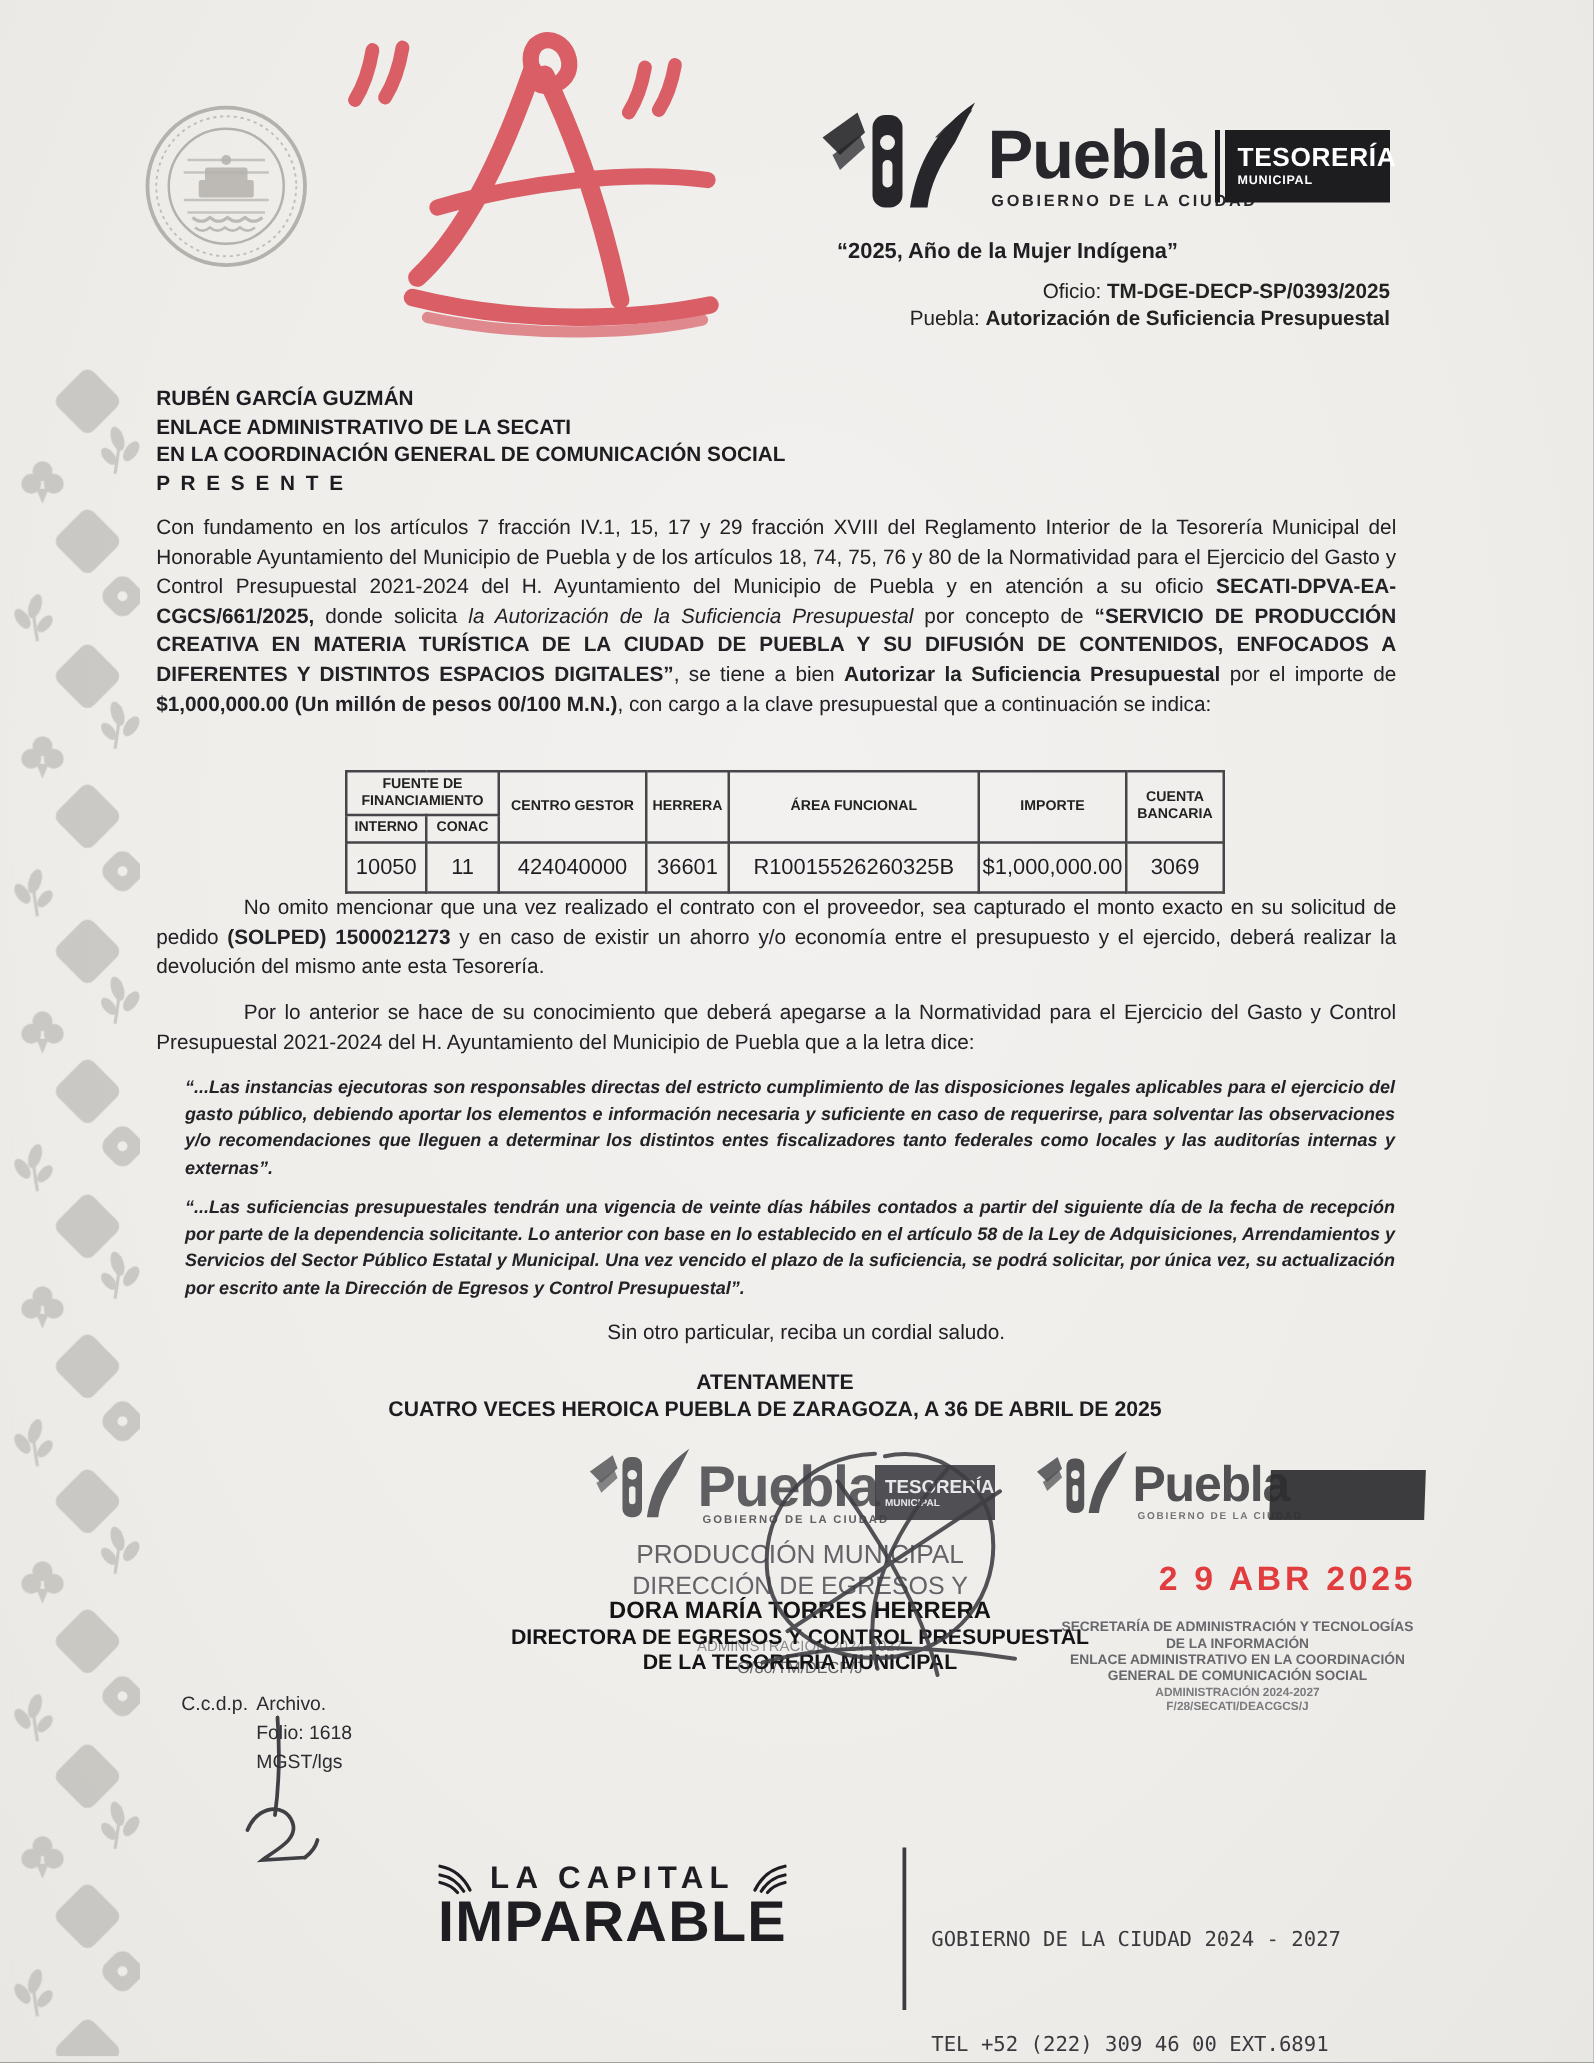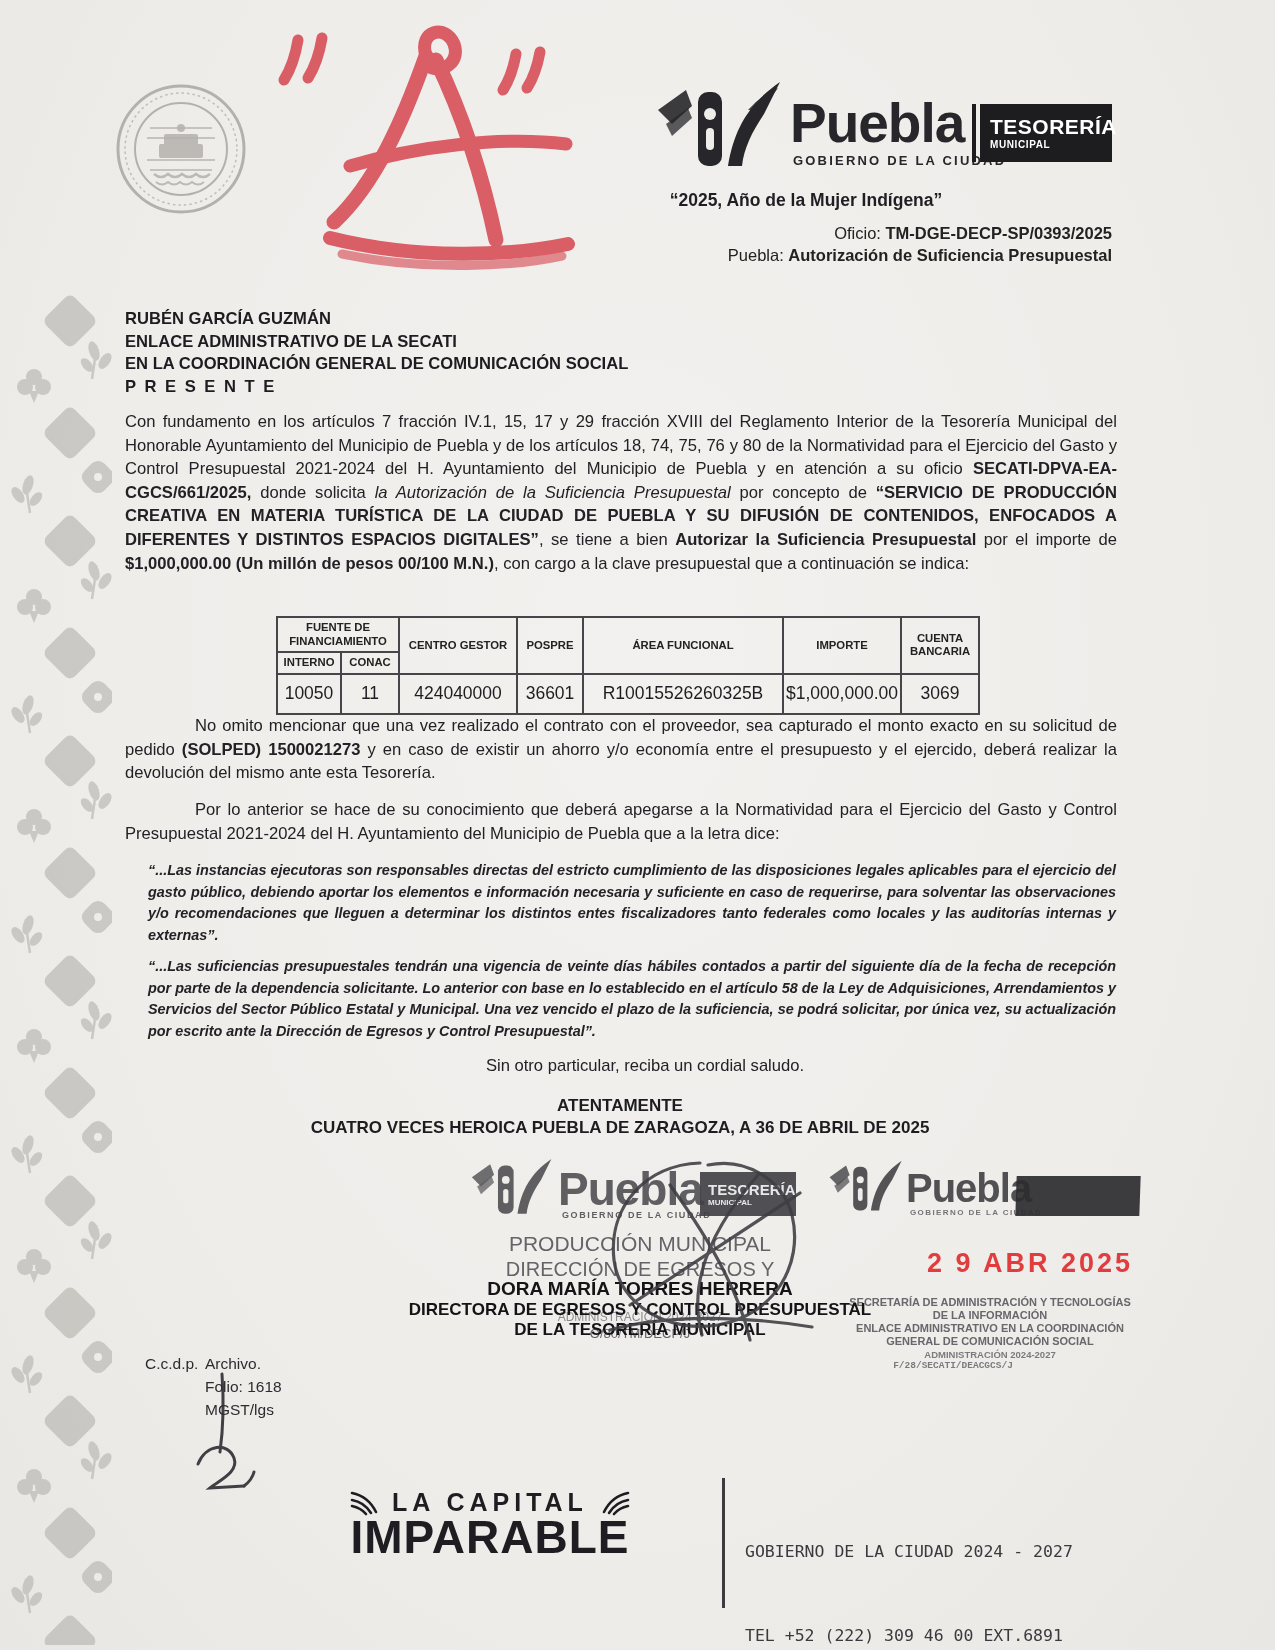--- a/index.html
+++ b/index.html
@@ -159,21 +159,21 @@
         <col style="width:118px">
         <col style="width:66px">
       <col style="width:200px">
         <col style="width:118px">
         <col style="width:78px">
     </colgroup>
     <thead>
       <tr>
         <th colspan="2">FUENTE DE FINANCIAMIENTO</th>
         <th rowspan="2">CENTRO GESTOR</th>
-        <th rowspan="2">POSPRE</th>
+        <th rowspan="2">HERRERA</th>
         <th rowspan="2">ÁREA FUNCIONAL</th>
         <th rowspan="2">IMPORTE</th>
         <th rowspan="2">CUENTA BANCARIA</th>
       </tr>
       <tr>
         <th>INTERNO</th>
         <th>CONAC</th>
       </tr>
     </thead>
     <tbody>
@@ -253,21 +253,21 @@
   <div class="abs" style="left:910px;top:1208px;font-weight:bold;font-size:8px;letter-spacing:1.4px;color:#56565a;opacity:.8;">GOBIERNO DE LA CIUDAD</div>
   <div class="abs" style="left:1016px;top:1176px;width:124px;height:40px;background:#2c2c30;opacity:.92;transform:skewX(-2deg);"></div>
 
   <div class="abs date-red" style="left:900px;top:1248px;width:260px;text-align:center;">2 9 ABR 2025</div>
 
   <div class="abs rstamp-line" style="left:835px;top:1296px;width:310px;font-size:11px;">SECRETARÍA DE ADMINISTRACIÓN Y TECNOLOGÍAS</div>
   <div class="abs rstamp-line" style="left:835px;top:1309px;width:310px;font-size:11px;">DE LA INFORMACIÓN</div>
   <div class="abs rstamp-line" style="left:835px;top:1322px;width:310px;font-size:11px;">ENLACE ADMINISTRATIVO EN LA COORDINACIÓN</div>
   <div class="abs rstamp-line" style="left:835px;top:1335px;width:310px;font-size:11px;">GENERAL DE COMUNICACIÓN SOCIAL</div>
   <div class="abs rstamp-line" style="left:835px;top:1348px;width:310px;font-size:9.5px;opacity:.85;">ADMINISTRACIÓN 2024-2027</div>
-  <div class="abs rstamp-line" style="left:798px;top:1359px;width:310px;font-size:9.5px;opacity:.85;font-family:Liberation Mono, monospace;">F/28/SECATI/DEACGCS/J</div>
+  <div class="abs rstamp-line" style="left:835px;top:1359px;width:310px;font-size:9.5px;opacity:.85;">F/28/SECATI/DEACGCS/J</div>
 
   <div class="abs ccdp" style="left:145px;top:1352px;">C.c.d.p.</div>
   <div class="abs ccdp" style="left:205px;top:1352px;">
     <div>Archivo.</div>
     <div>Folio: 1618</div>
     <div>MGST/lgs</div>
   </div>
 
   <svg class="abs" style="left:178px;top:1368px;" width="120" height="130" viewBox="0 0 120 130" aria-hidden="true">
     <g stroke="#2e2e33" fill="none" stroke-width="3" stroke-linecap="round" opacity="0.9">

